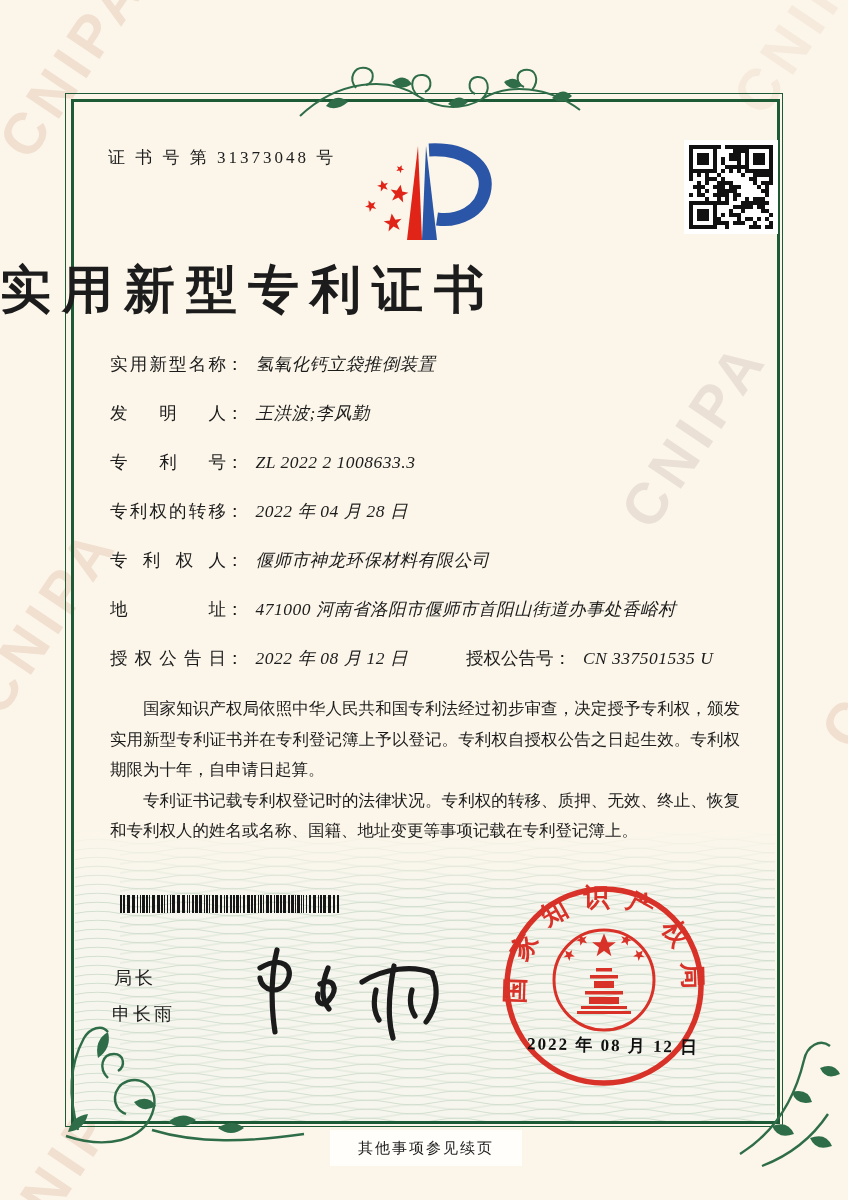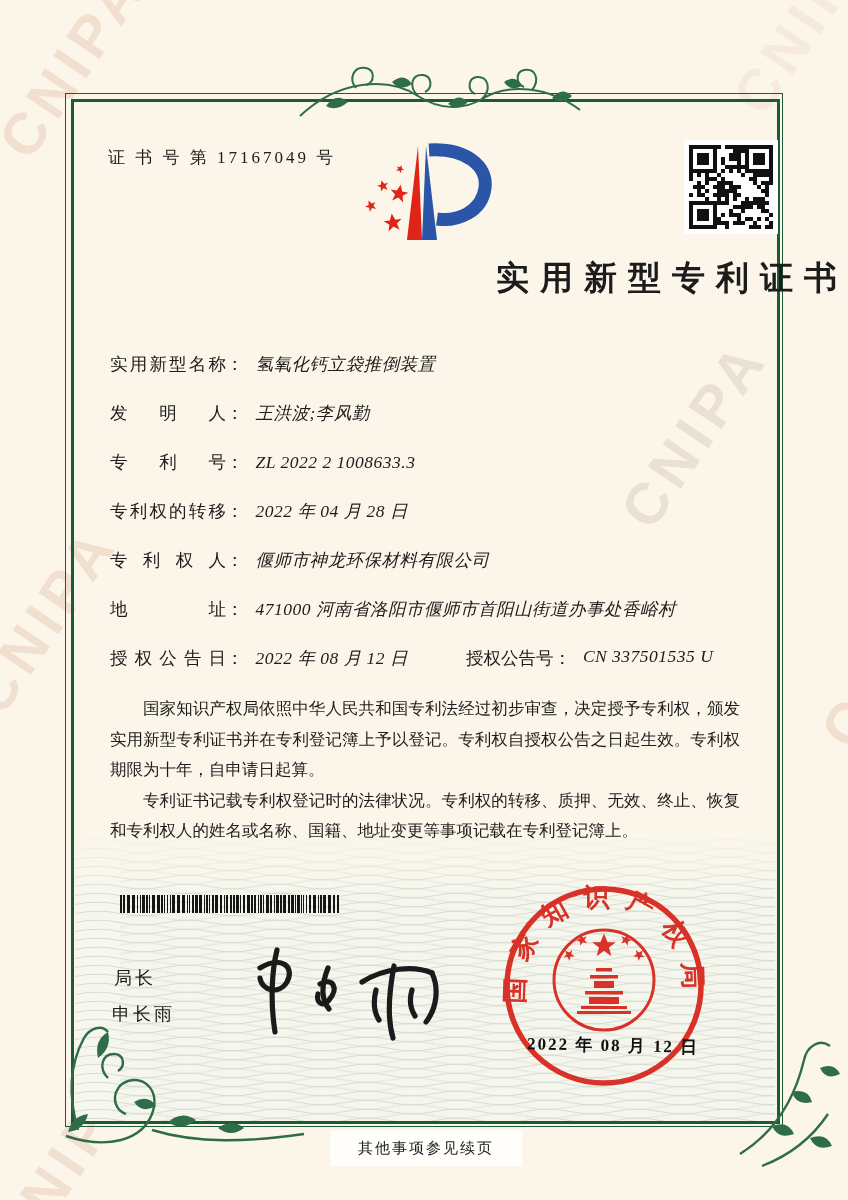--- a/index.html
+++ b/index.html
@@ -24,30 +24,30 @@
 
   .cert-no{position:absolute;left:108px;top:146px;font-size:17px;letter-spacing:3px;}
 
   .logo{position:absolute;left:338px;top:134px;}
   .qr-box{position:absolute;left:684px;top:140px;width:94px;height:94px;background:#fff;
       display:flex;align-items:center;justify-content:center;}
   .qr-grid{display:grid;grid-template-columns:repeat(21,4px);grid-template-rows:repeat(21,4px);}
   .qr-grid .m{width:4px;height:4px;}
   .qr-grid .on{background:#111;}
 
-  .title{position:absolute;left:0;top:256px;width:848px;text-align:right;
-      font-size:33px;font-weight:bold;letter-spacing:11px;}
+  .title{position:absolute;left:0;top:256px;width:848px;text-align:left;
+      font-size:51px;font-weight:bold;letter-spacing:11px;}
 
   .fields{position:absolute;left:110px;top:352px;width:640px;display:flex;
       flex-direction:column;gap:25px;font-size:17.5px;}
   .frow{display:flex;align-items:baseline;}
   .flabel{display:inline-block;width:116px;text-align:justify;text-align-last:justify;}
   .fcolon{margin:0 12px 0 0;}
   .fvalue{letter-spacing:.5px;font-style:italic;}
-  .fgroup2{margin-left:58px;display:flex;align-items:flex-start;}
+  .fgroup2{margin-left:58px;display:flex;align-items:center;}
 
   .body-text{position:absolute;left:110px;top:694px;width:630px;font-size:16.5px;
       line-height:1.85;text-align:justify;}
   .body-text p{margin:0;text-indent:2em;}
 
   .barcode{position:absolute;left:120px;top:895px;width:226px;height:18px;display:flex;align-items:stretch;}
   .barcode .b{background:#161616;}
   .barcode .g{background:transparent;}
 
   .sig-role{position:absolute;left:114px;top:966px;font-size:18px;letter-spacing:3px;}
@@ -131,21 +131,21 @@
       <path d="M30,140 C56,130 80,112 96,88"></path>
     </g>
     <g fill="#2e6d47">
       <path d="M40,100 q16,-6 22,8 q-16,6 -22,-8"></path>
       <path d="M60,66 q16,-4 20,10 q-16,4 -20,-10"></path>
       <path d="M78,112 q16,-6 22,8 q-16,6 -22,-8"></path>
       <path d="M88,42 q14,-6 20,6 q-14,7 -20,-6"></path>
     </g>
   </svg>
 
-  <div class="cert-no">证 书 号 第 17167049 号</div>
+  <div class="cert-no">证 书 号 第 31373048 号</div>
 
   <svg class="logo" width="185" height="116" viewBox="0 0 185 112">
     <defs>
       <polygon id="star" points="0,-10 2.9,-3.1 9.5,-3.1 4,1.2 5.9,8.1 0,3.8 -5.9,8.1 -4,1.2 -9.5,-3.1 -2.9,-3.1"></polygon>
     </defs>
     <path d="M91,14 C128,12 150,30 147,52 C144,76 119,86 99,83" fill="none" stroke="#2b55a7" stroke-width="13"></path>
     <polygon points="88,10 84,104 99,104" fill="#2b55a7"></polygon>
     <polygon points="80,10 69,104 84,104" fill="#e02418"></polygon>
     <g fill="#e02418">
       <use href="#star" transform="translate(62,33) scale(0.42) rotate(25)"></use>

